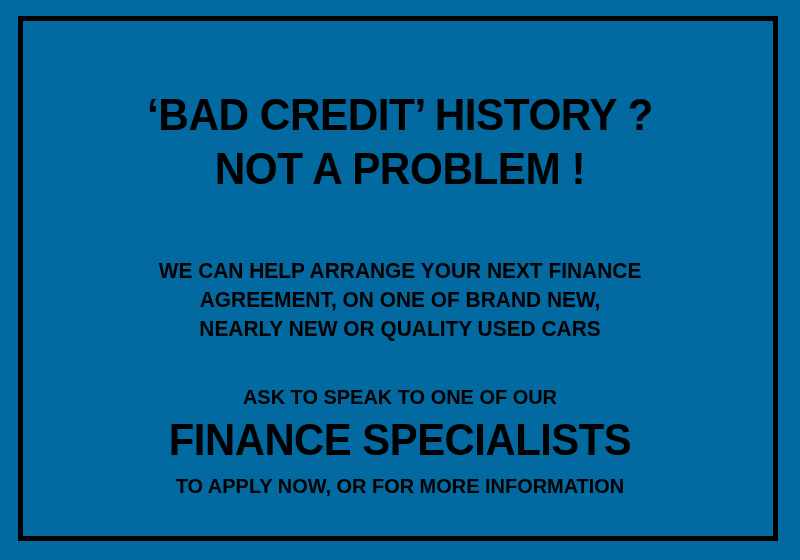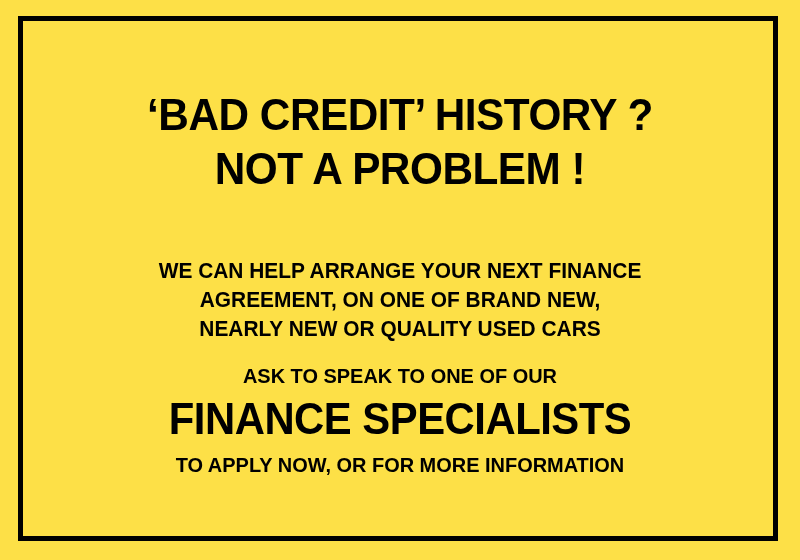--- a/index.html
+++ b/index.html
@@ -12,21 +12,21 @@
     height: 560px;
     overflow: hidden;
     background: #00ff00;
     font-family: "Liberation Sans", sans-serif;
   }
 
   .poster {
     position: relative;
     width: 800px;
     height: 560px;
-    background: #fde047;
+    background: #0369a1;
     box-sizing: border-box;
   }
 
   
   .frame {
     position: absolute;
     left: 18px;
     top: 16px;
     width: 760px;
     height: 525px;
@@ -75,21 +75,21 @@
     font-weight: bold;
     font-size: 22px;
     line-height: 29px;
     letter-spacing: 0px;
     text-align: center;
     white-space: nowrap;
     transform: scaleX(0.95);
   }
 
   .cta-block {
-    margin-top: 19px;
+    margin-top: 40px;
     text-align: center;
     width: 100%;
   }
 
   .cta-small {
     color: #000000;
     font-weight: bold;
     font-size: 21px;
     line-height: 27px;
     text-align: center;

